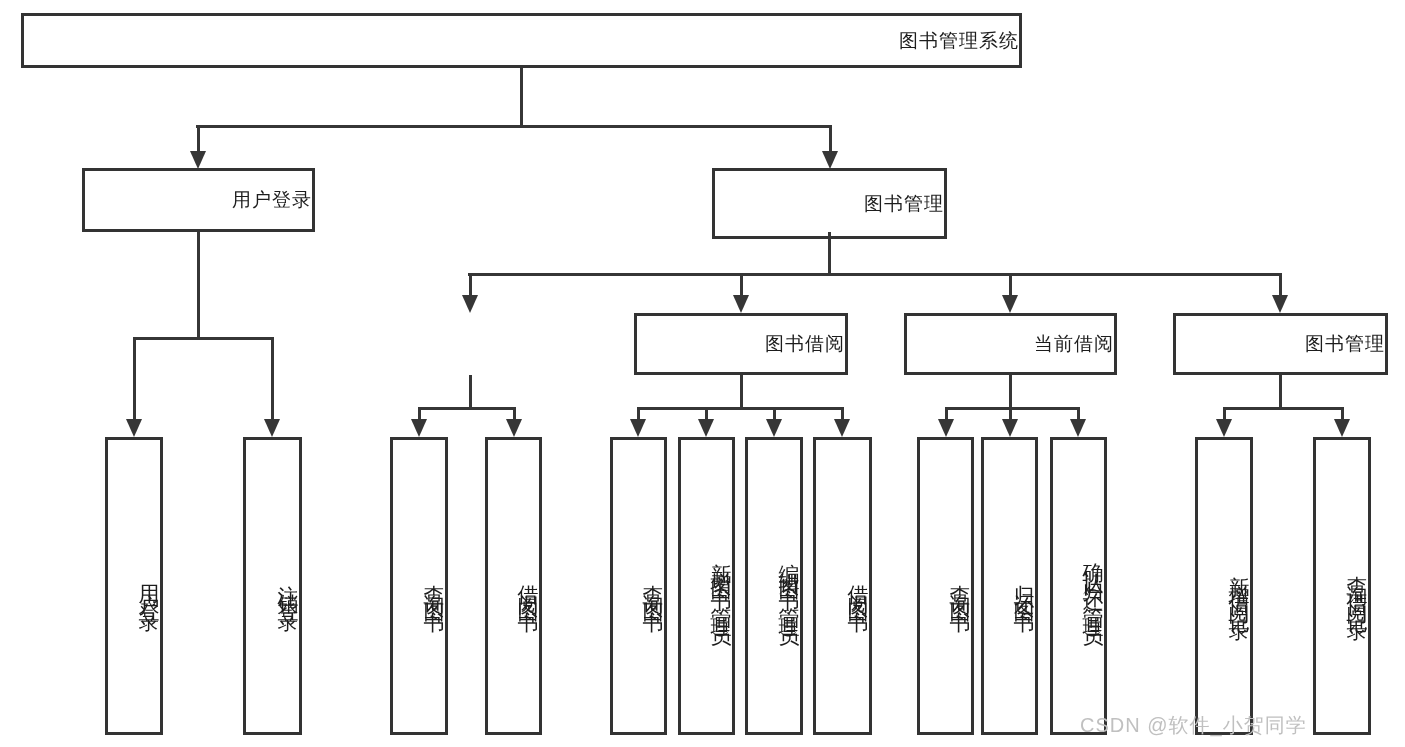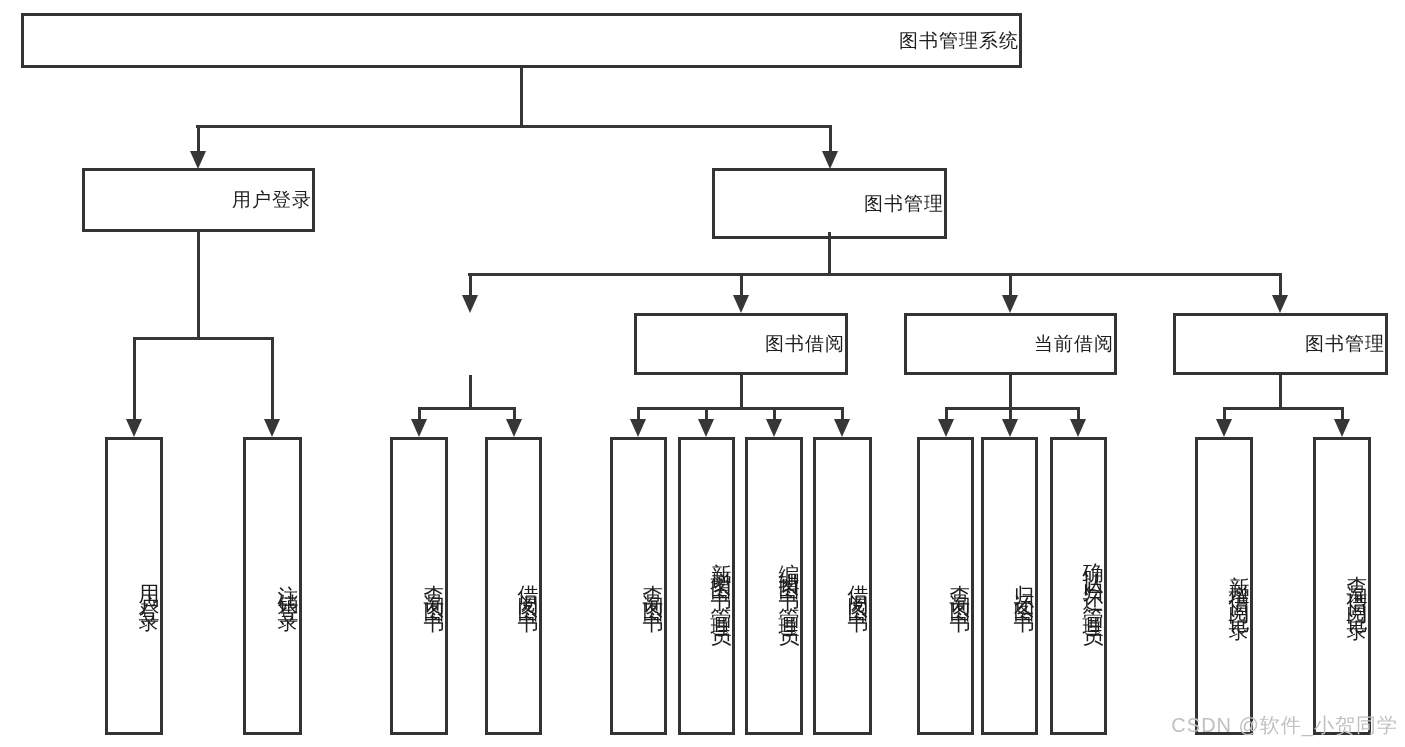--- a/index.html
+++ b/index.html
@@ -45,21 +45,21 @@
   .hl{position:absolute;height:3px;background:var(--line);}
   .arr{
     position:absolute;width:0;height:0;
     border-left:8px solid transparent;
     border-right:8px solid transparent;
     border-top:18px solid var(--line);
   }
   .watermark{
     position:absolute;
     left:1080px;top:712px;width:318px;
-    text-align:right;
+    text-align:left;
     font-size:20px;
     color:var(--wm);
     letter-spacing:1px;
     white-space:nowrap;
   }
 </style>
 </head>
 <body>
 
 <div id="canvas">

